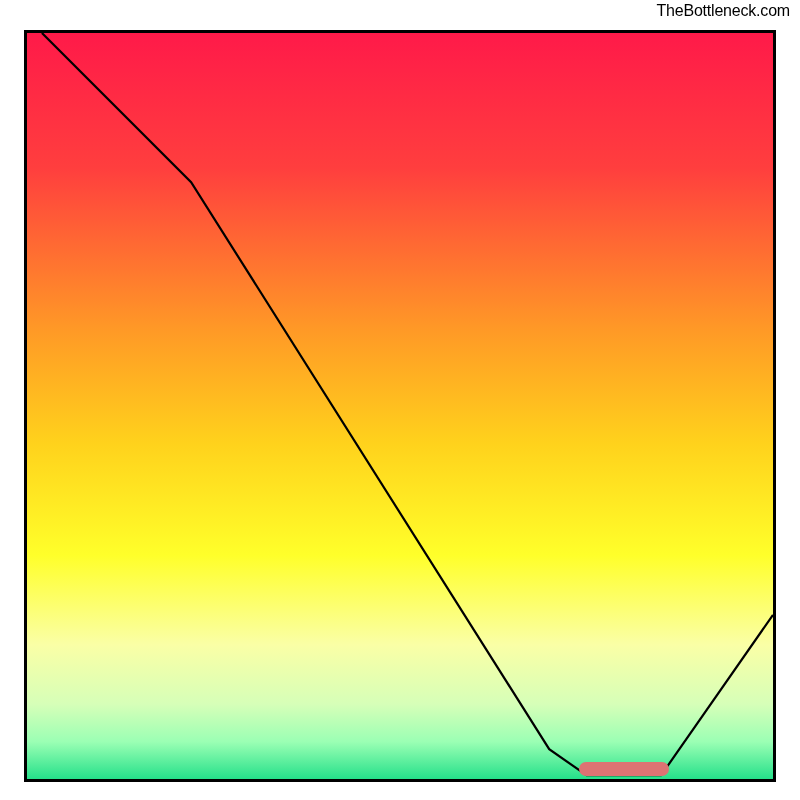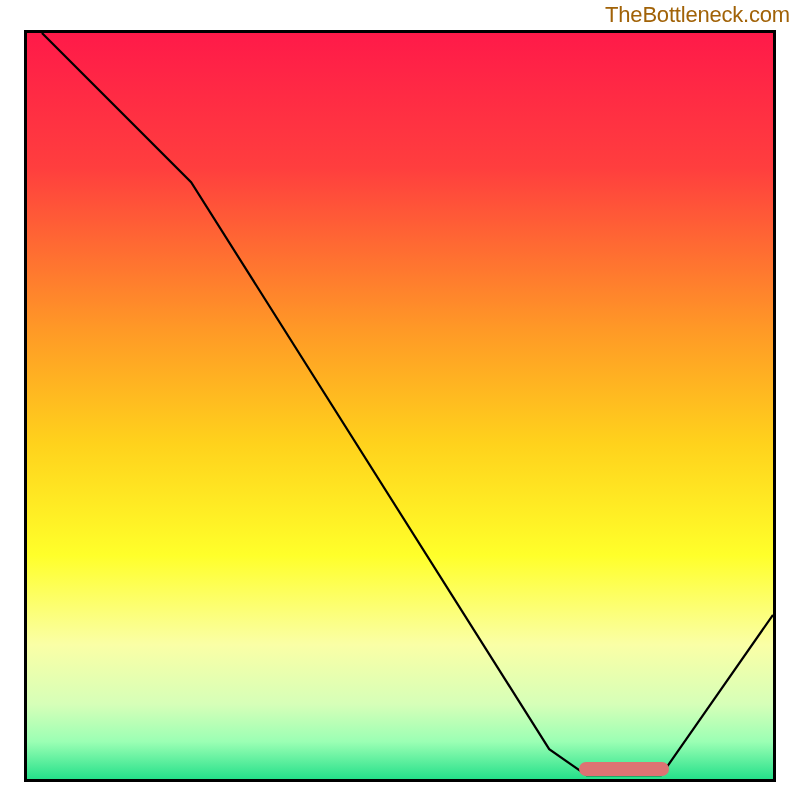--- a/index.html
+++ b/index.html
@@ -13,23 +13,23 @@
   }
   .container {
     position: relative;
     width: 800px;
     height: 800px;
   }
   .watermark {
     position: absolute;
     top: 2px;
     right: 10px;
-    font-size: 22px;
+    font-size: 16px;
     font-weight: 500;
-    color: #a16207;
+    color: #000000;
     font-family: Arial, sans-serif;
     letter-spacing: -0.2px;
   }
   .plot-area {
     position: absolute;
     left: 24px;
     top: 30px;
     width: 752px;
     height: 752px;
     box-sizing: border-box;

